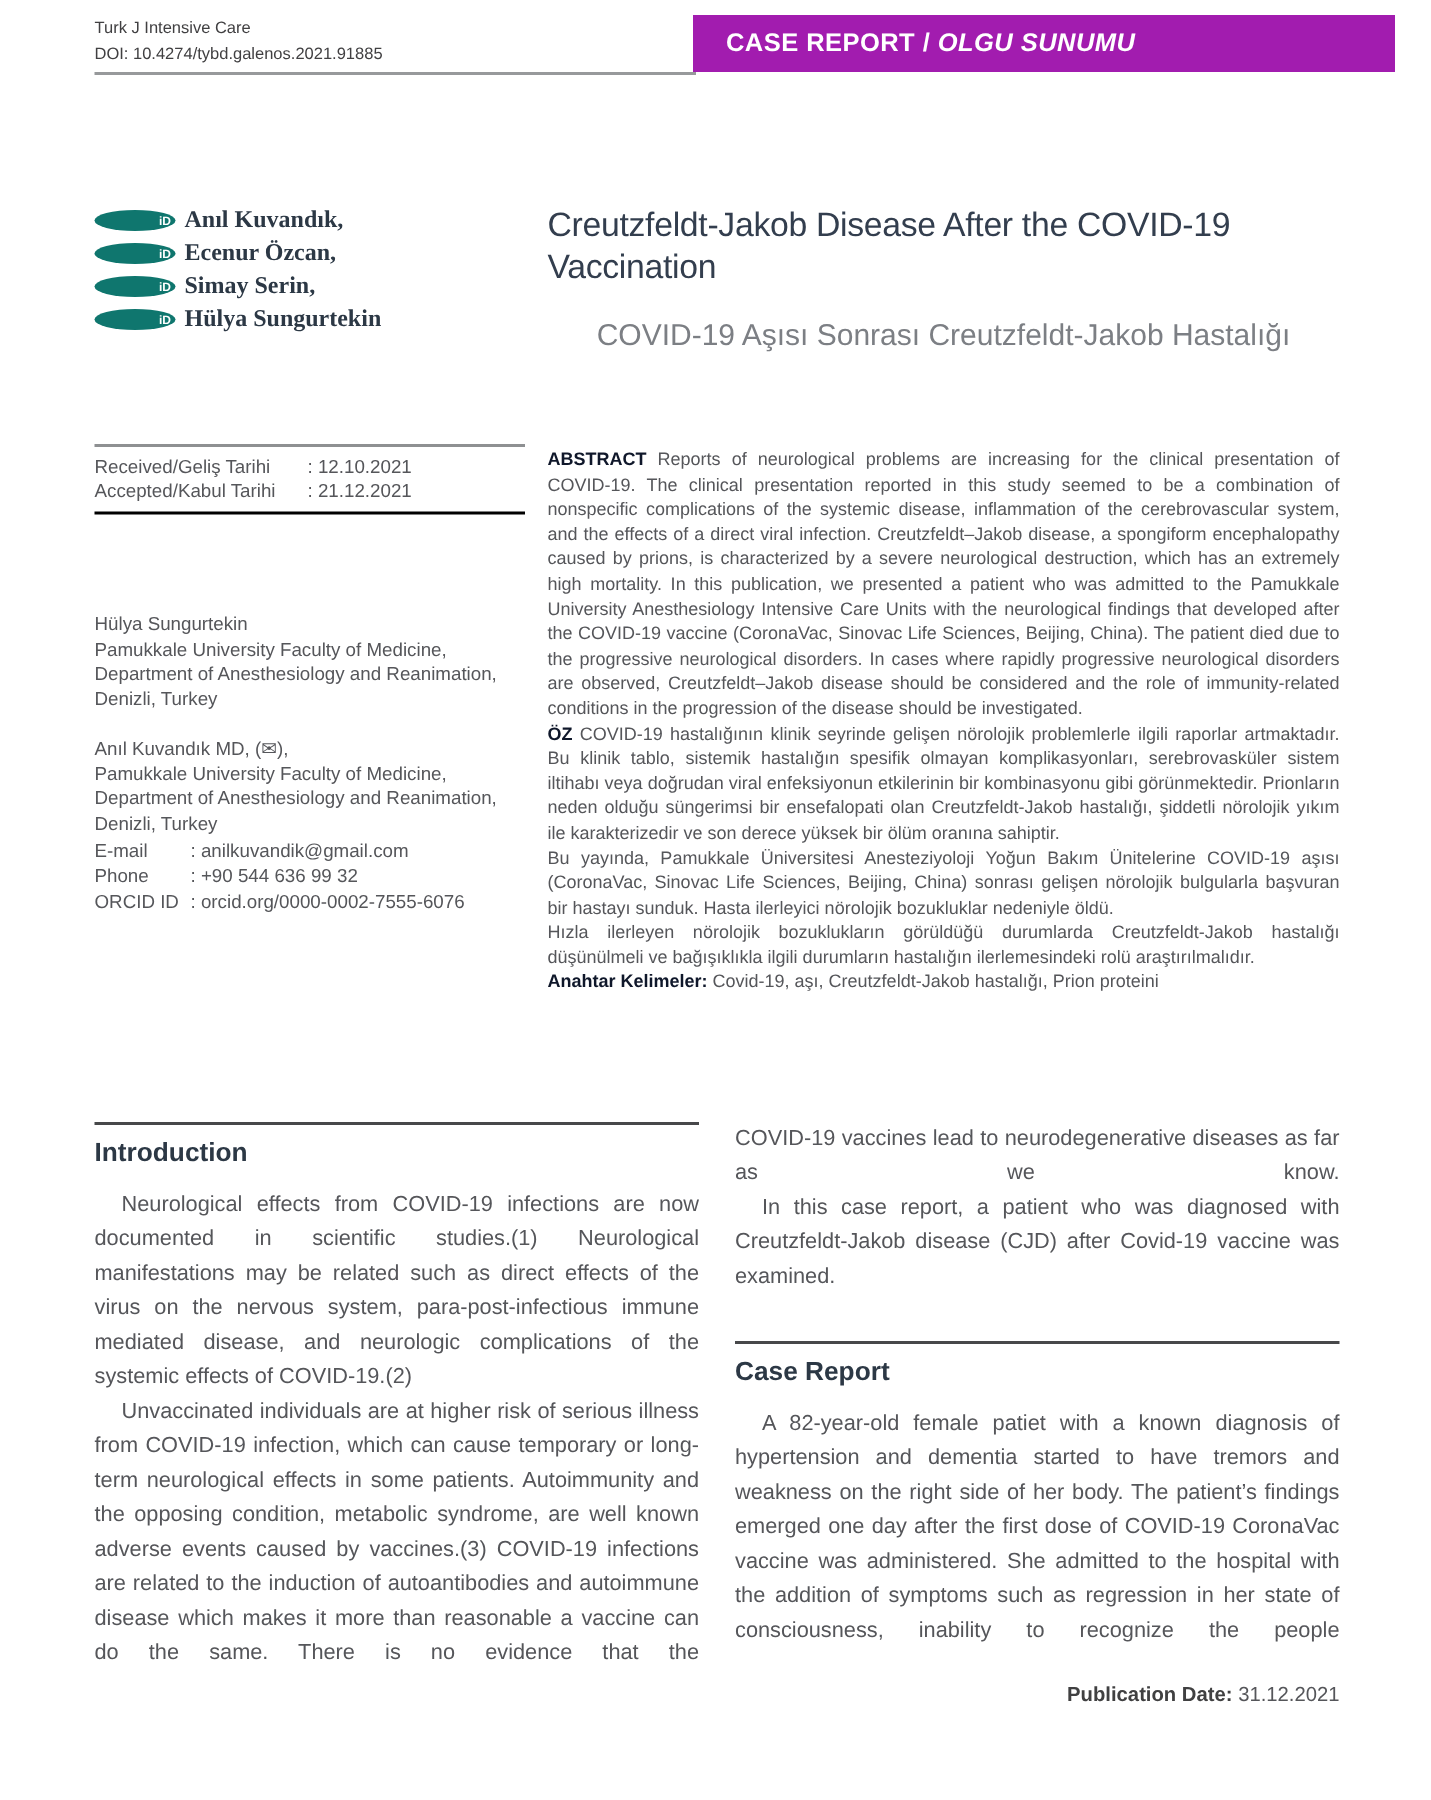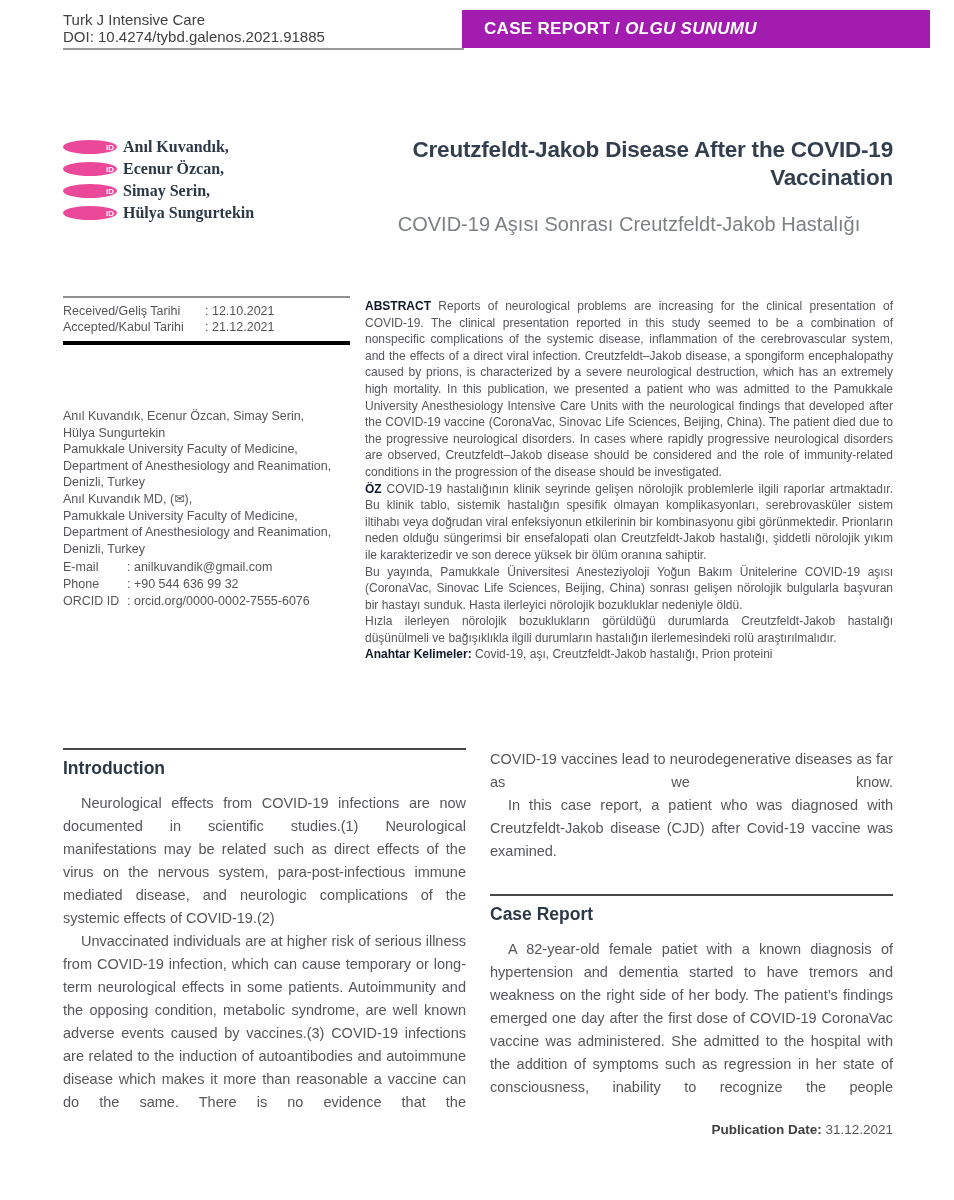--- a/index.html
+++ b/index.html
@@ -3,49 +3,49 @@
 <meta charset="utf-8">
 <style>
   html,body { margin:0; padding:0; background:#ffffff; }
   .page {
     position:relative; width:954px; height:1200px; background:#ffffff;
     font-family:"Liberation Sans","DejaVu Sans",sans-serif; color:#57585c;
     overflow:hidden;
   }
 
   
-  .hdr-left { position:absolute; left:63px; top:11px; font-size:15px; line-height:17px; color:#414042; }
+  .hdr-left { position:absolute; left:63px; top:11px; font-size:11px; line-height:17px; color:#414042; }
   .banner {
     position:absolute; left:462px; top:10px; width:468px; height:38px;
     background:#a21caf; color:#ffffff; display:flex; align-items:center;
     padding-left:22px; box-sizing:border-box; font-size:17px; font-weight:bold;
     letter-spacing:0.3px; white-space:pre;
   }
   .banner .tr { font-style:italic; }
   .hdr-rule { position:absolute; left:63px; top:48px; width:401px; height:2px; background:#97999b; }
 
   
   .authors { position:absolute; left:63px; top:136px; }
   .author-row { display:flex; align-items:center; gap:6px; height:22px; }
   .orcid {
-    width:14px; height:14px; border-radius:50%; background:#ec4899; color:#fff;
+    width:14px; height:14px; border-radius:50%; background:#0f766e; color:#fff;
     font-size:8px; font-weight:bold; display:flex; align-items:center; justify-content:center;
     flex:none;
     padding-left:40px;
   }
   .author-name { font-family:"Liberation Serif","DejaVu Serif",serif; font-weight:bold; font-size:16px; color:#2c3845; }
 
   .title-block { position:absolute; left:365px; top:136px; width:528px; }
-  .title { font-size:22.5px; font-weight:bold; line-height:28px; color:#333e4e; letter-spacing:-0.2px;text-align:right; }
+  .title { font-size:22.5px; font-weight:normal; line-height:28px; color:#333e4e; letter-spacing:-0.2px; }
   .subtitle { margin-top:21px; text-align:center; font-size:20px; color:#7c7f84; }
 
   
   .dates {
     position:absolute; left:63px; top:296px; width:287px;
-    border-top:2px solid #8e9092; border-bottom:4px solid #000000;
+    border-top:2px solid #8e9092; border-bottom:2px solid #000000;
     padding:5px 0 6px; font-size:12.5px; line-height:16px; color:#55565a;
     box-sizing:border-box;
   }
   .row { display:flex; }
   .dates .lbl { width:142px; flex:none; }
   .affil { position:absolute; left:63px; width:300px; font-size:12.5px; line-height:16.5px; color:#55565a; }
   .affil1 { top:408px; }
   .affil2 { top:491px; }
   .contact { position:absolute; left:63px; top:559px; width:300px; font-size:12.5px; line-height:17px; color:#55565a; }
   .contact .lbl { width:64px; flex:none; }
@@ -122,21 +122,20 @@
       <span class="lbl">Received/Geliş Tarihi</span>
       <span>: 12.10.2021</span>
     </div>
     <div class="row">
       <span class="lbl">Accepted/Kabul Tarihi</span>
       <span>: 21.12.2021</span>
     </div>
   </div>
 
   <div class="affil affil1">
-    <div>Anıl Kuvandık, Ecenur Özcan, Simay Serin,</div>
     <div>Hülya Sungurtekin</div>
     <div>Pamukkale University Faculty of Medicine,</div>
     <div>Department of Anesthesiology and Reanimation,</div>
     <div>Denizli, Turkey</div>
   </div>
   <div class="affil affil2">
     <div>Anıl Kuvandık MD, (✉),</div>
     <div>Pamukkale University Faculty of Medicine,</div>
     <div>Department of Anesthesiology and Reanimation,</div>
     <div>Denizli, Turkey</div>

